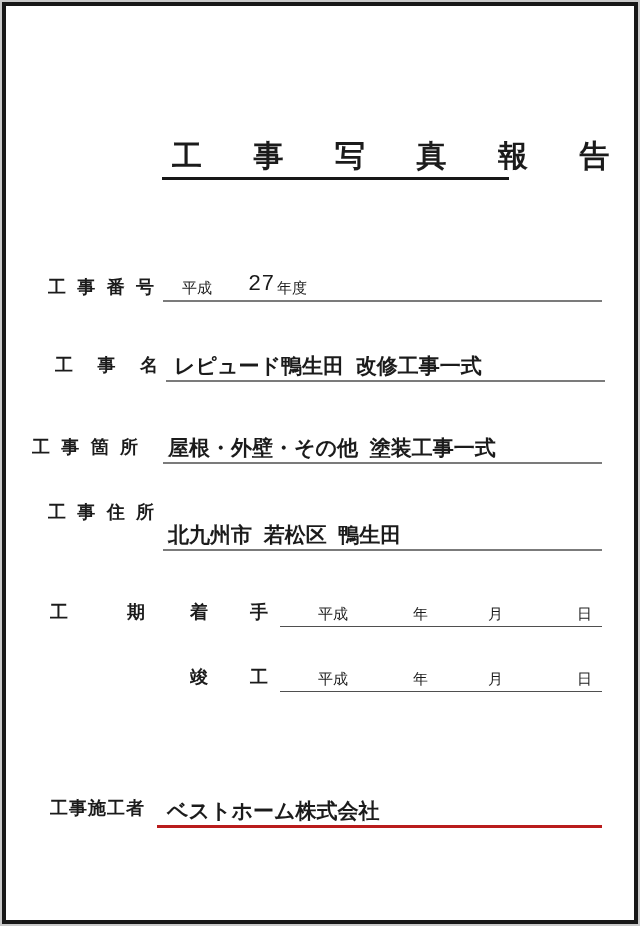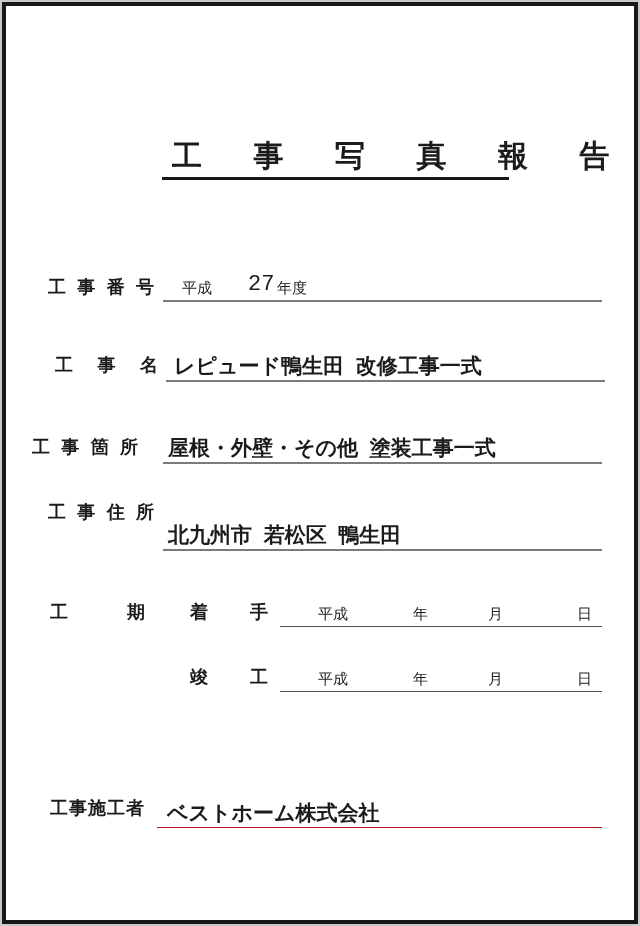--- a/index.html
+++ b/index.html
@@ -56,21 +56,21 @@
     text-align-last: left;
     letter-spacing: 1px;
   }
   .line {
     position: absolute;
     box-sizing: border-box;
     height: 34px;
     border-bottom: 2px solid #7b7b7b;
   }
   .line.thin { border-bottom: 1.5px solid #4f4f4f; }
-  .line.heavy { border-bottom: 1px solid #b91c1c; }
+  .line.heavy { border-bottom: 3px solid #b91c1c; }
   .line .v {
     position: absolute;
     bottom: 4px;
     line-height: 1;
     white-space: pre;
   }
   .serif-v { font-size: 15px; font-family: "Liberation Serif", "DejaVu Serif", serif; }
   .gothic-v {
     font-size: 21px;
     font-weight: 700;

